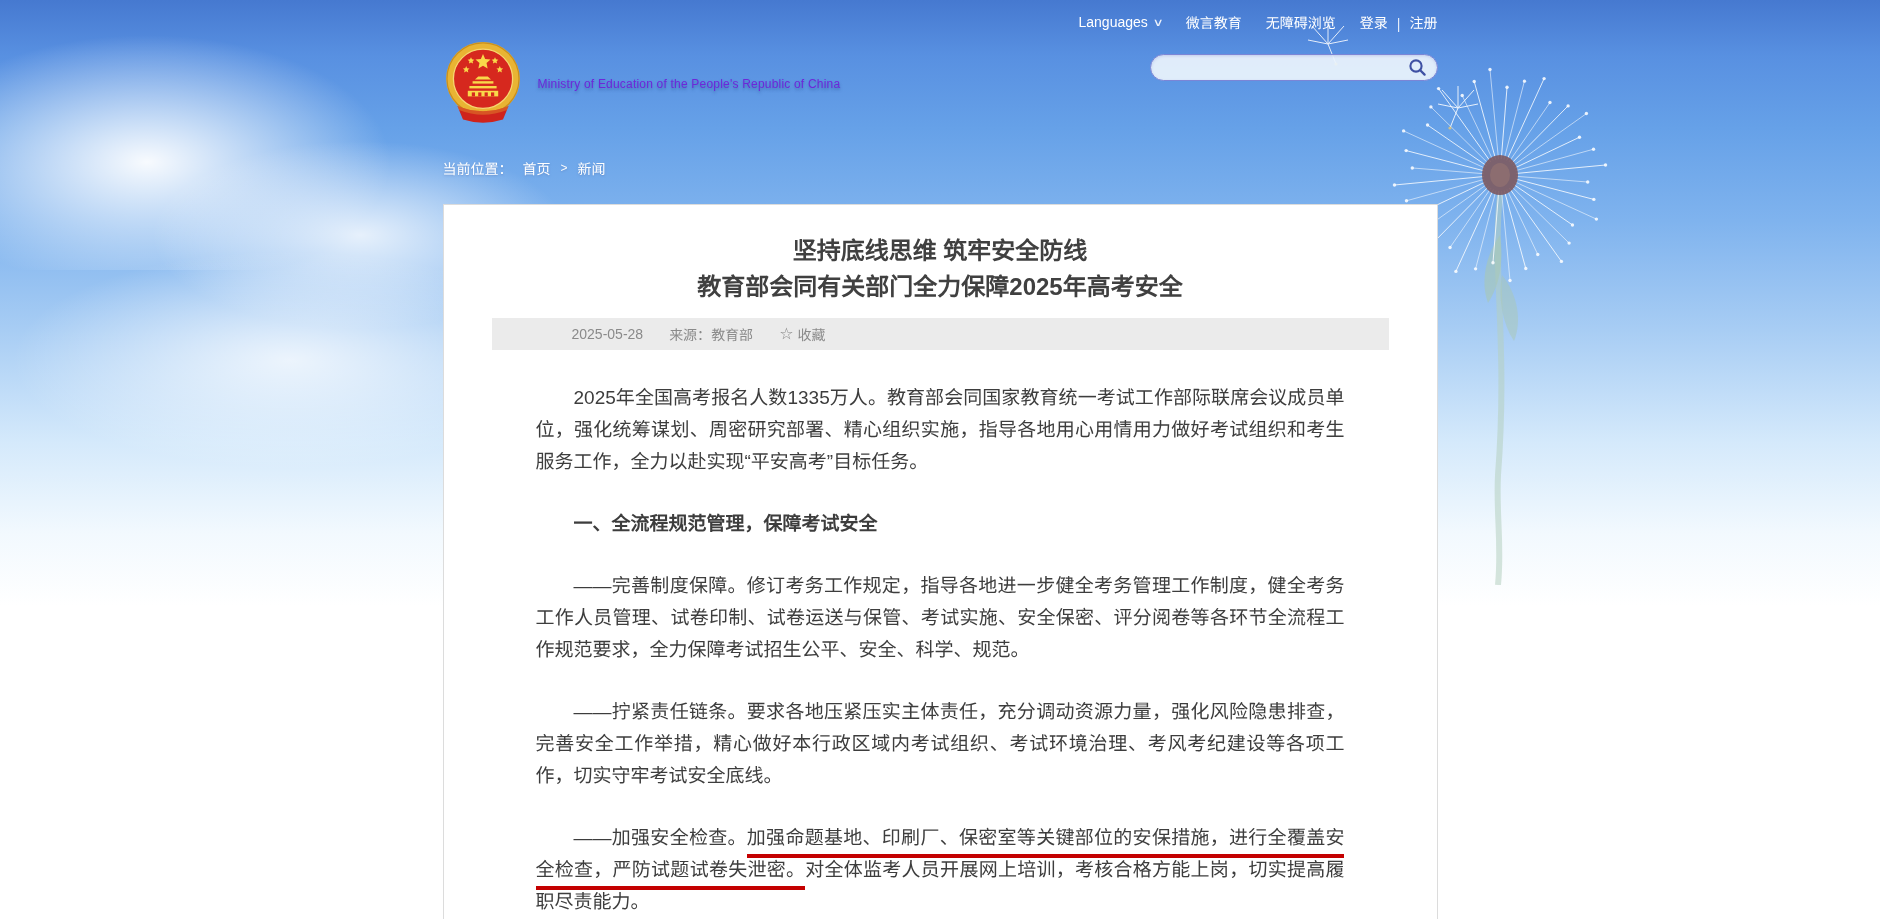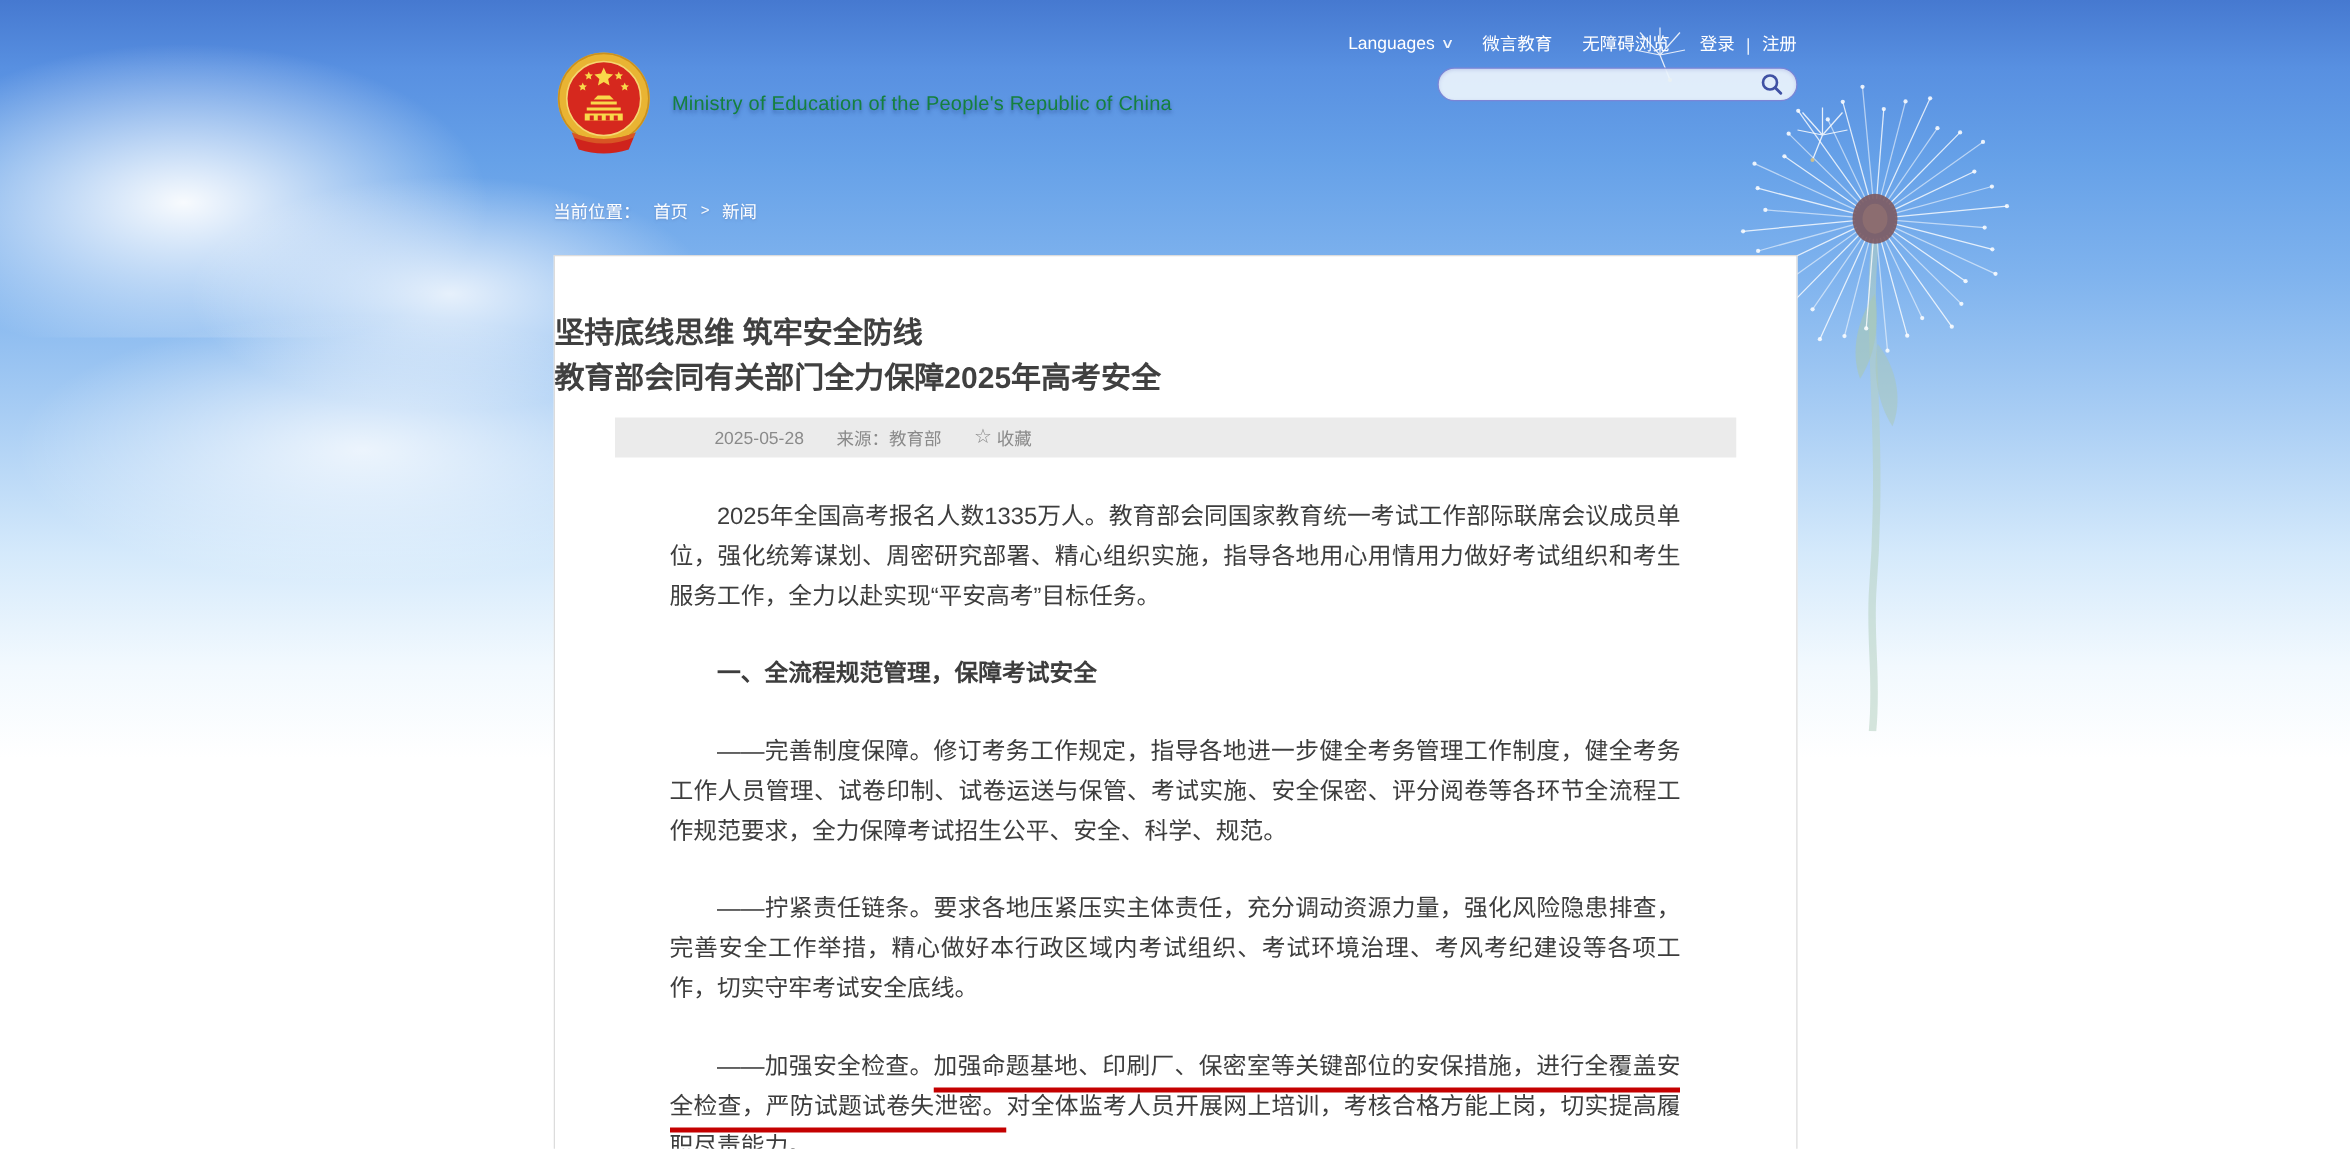--- a/index.html
+++ b/index.html
@@ -23,58 +23,58 @@
     background: radial-gradient(ellipse at 50% 50%, rgba(255,255,255,.75), rgba(255,255,255,0) 70%); }
   .cloud-d { left: 620px; top: 300px; width: 700px; height: 260px;
     background: radial-gradient(ellipse at 50% 50%, rgba(255,255,255,.55), rgba(255,255,255,0) 72%); }
   .dandelion { position: absolute; left: 1388px; top: 45px; pointer-events: none; }
   .seed-puff { position: absolute; pointer-events: none; }
 
   
   .container { width: 995px; margin: 0 auto; position: relative; }
 
   
-  .topbar { padding-top: 24px; height: 38px; }
+  .topbar { padding-top: 12px; height: 38px; }
   .topbar-inner { display: flex; justify-content: flex-end; align-items: center;
     gap: 24px; font-size: 14px; color: #ffffff; }
   .topbar-inner a, .topbar-inner .lang { color: #ffffff; text-decoration: none; cursor: pointer; }
   .lang { display: inline-flex; align-items: center; gap: 6px; }
   .chev { font-size: 11px; opacity: .9; transform: scaleX(1.4); display: inline-block; }
   .auth { display: inline-flex; align-items: flex-end; gap: 9px; }
   .sep { opacity: .85; }
 
   
   .header-row { height: 88px; display: flex; align-items: center; position: relative; }
   .site-logo { display: flex; align-items: center; text-decoration: none; cursor: pointer; }
   .emblem { width: 80px; height: 84px; flex: 0 0 auto; }
   .site-titles { margin-left: 15px; }
   .site-title-cn { font-size: 42px; font-weight: bold; color: #ffffff; letter-spacing: 2px;
     text-shadow: 0 3px 4px rgba(35,70,140,.55), 0 1px 0 rgba(255,255,255,.35); line-height: 1.05; }
-  .site-title-en { font-size: 16px; color: #15803d; margin-top: 3px; letter-spacing: .2px;
+  .site-title-en { font-size: 12px; color: #6d28d9; margin-top: 3px; letter-spacing: .2px;
     text-shadow: 0 2px 3px rgba(35,70,140,.5); }
   .search-box { position: absolute; right: 0; top: 16px; width: 288px; height: 27px;
     border: 1px solid #7b85d6; border-radius: 14px;
     background: rgba(236,244,252,.92);
     box-shadow: inset 0 1px 3px rgba(110,125,200,.28);
     display: flex; align-items: center; padding: 0 8px 0 14px; }
   .search-input { flex: 1; border: none; outline: none; background: transparent;
     font-size: 14px; color: #33437a; height: 100%; }
   .search-btn { border: none; background: transparent; cursor: pointer;
     display: flex; align-items: center; padding: 2px; }
 
   
   .breadcrumb { margin-top: 32px; height: 20px; font-size: 14px; color: #ffffff;
     text-shadow: 0 1px 2px rgba(90,120,180,.5); display: flex; align-items: center; gap: 10px; }
   .breadcrumb a { color: #ffffff; text-decoration: none; cursor: pointer; }
   .crumb-sep { font-size: 12px; opacity: .95; }
 
   
   .card { margin-top: 26px; background: #ffffff; border: 1px solid #dcdcdc;
     min-height: 780px; }
-  .article-title { padding-top: 44px; text-align: left; font-size: 24px;
+  .article-title { padding-top: 28px; text-align: center; font-size: 24px;
     font-weight: bold; color: #404040; line-height: 36px; }
   .meta-bar { margin: 13px 48px 0; height: 32px; background: #ebebeb;
     display: flex; align-items: center; gap: 26px; padding-left: 80px;
     font-size: 14px; color: #8a8a8a; }
   .fav { display: inline-flex; align-items: center; gap: 4px; cursor: pointer; color: #8a8a8a; }
   .star { font-size: 16px; line-height: 1; }
   .article-body { margin: 32px 92px 0; font-size: 19px; line-height: 32px;
     color: #3d3d3d; text-align: justify; }
   .article-body p { text-indent: 2em; margin: 0 0 30px; }
   .section-head { font-weight: bold; }

